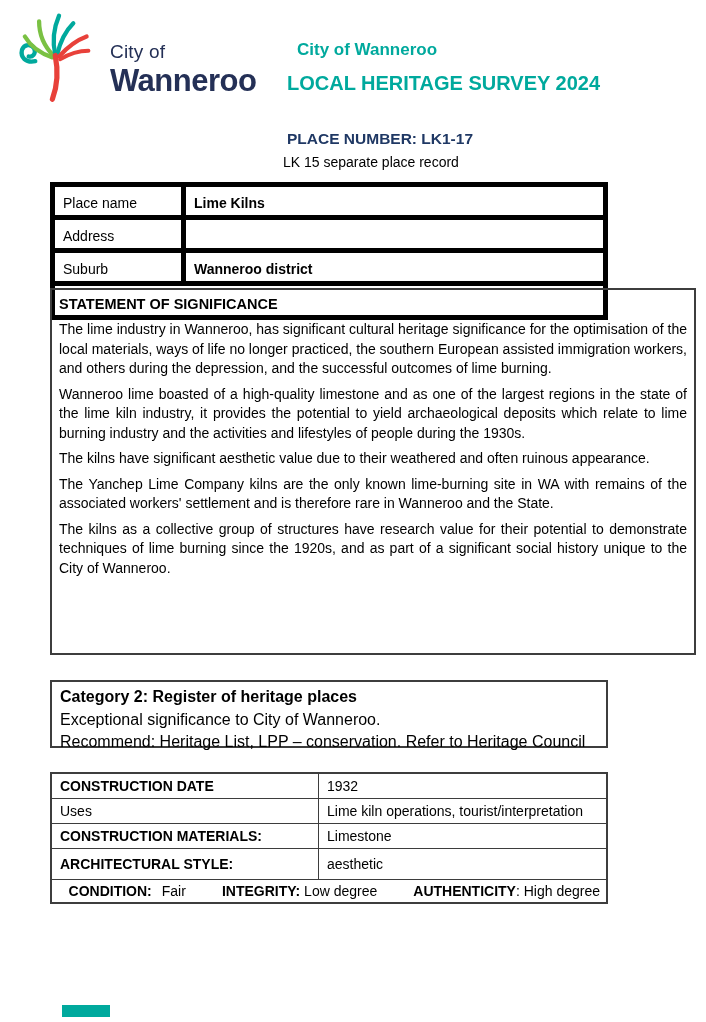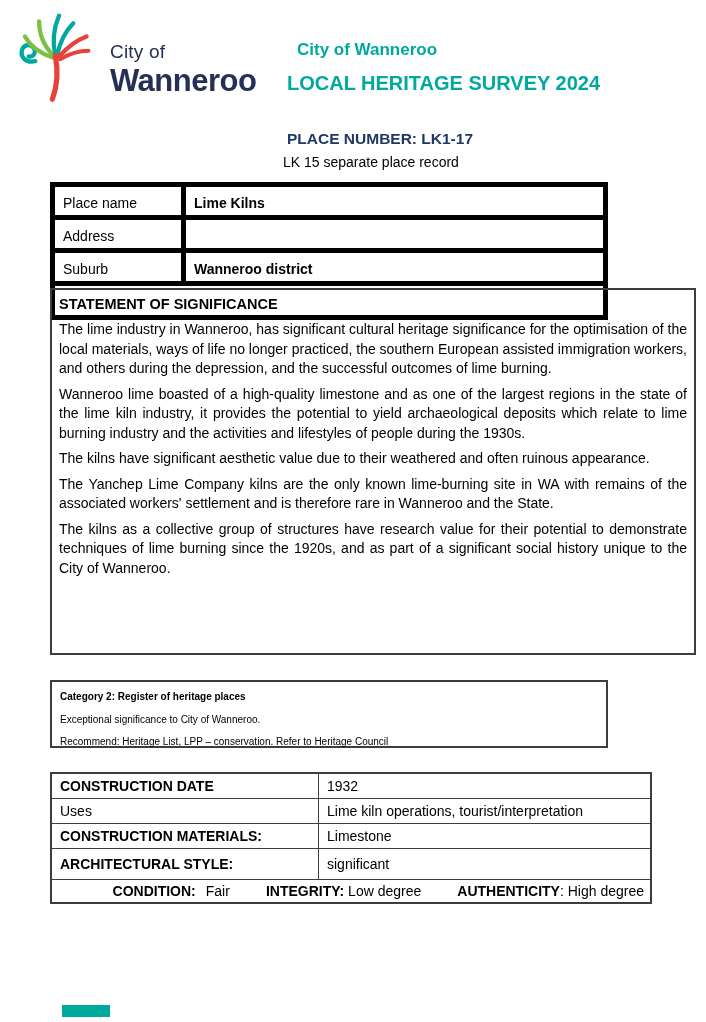--- a/index.html
+++ b/index.html
@@ -28,25 +28,25 @@
   .stmt-box {
     position:absolute; left:50px; top:288px; width:646px; height:367px;
     border:2px solid #3d3d3d; box-sizing:border-box; padding:4px 7px 0 7px;
   }
   .stmt-head { font-size:14.5px; font-weight:bold; margin:2px 0 8px 0; }
   .stmt-box p { margin:0 0 6px 0; font-size:14px; line-height:19.5px; text-align:justify; }
   
   .cat-box {
     position:absolute; left:50px; top:680px; width:558px; height:68px;
     border:2px solid #3d3d3d; box-sizing:border-box; padding:4px 8px 0 8px;
-    font-size:10px; line-height:22.5px;
+    font-size:16px; line-height:22.5px;
   }
   .cat-title { font-weight:bold; }
   
-  .det-table { position:absolute; left:50px; top:772px; width:602px; border:2px solid #3d3d3d; }
+  .det-table { position:absolute; left:50px; top:772px; width:558px; border:2px solid #3d3d3d; }
   .det-table td { border:1px solid #3d3d3d; font-size:14px; padding:0 6px 0 8px; vertical-align:middle; }
   .det-table td.lbl { width:252px; }
   .det-table tr.r1 td, .det-table tr.r2 td, .det-table tr.r3 td { height:24px; }
   .det-table tr.r4 td { height:30px; }
   .det-table tr.r5 td { height:22px;text-align:right; }
   .b { font-weight:bold; }
   .cond-gap { display:inline-block; width:36px; }
   .cond-sp  { display:inline-block; width:10px; }
   
   .footer-bar { position:absolute; left:62px; top:1005px; width:48px; height:12px; }
@@ -129,21 +129,21 @@
     <tr class="r2">
       <td class="lbl">Uses</td>
       <td>Lime kiln operations, tourist/interpretation</td>
     </tr>
     <tr class="r3">
       <td class="lbl b">CONSTRUCTION MATERIALS:</td>
       <td>Limestone</td>
     </tr>
     <tr class="r4">
       <td class="lbl b">ARCHITECTURAL STYLE:</td>
-      <td>significant</td>
+      <td>aesthetic</td>
     </tr>
     <tr class="r5">
       <td colspan="2">
         <span class="b">CONDITION:</span><span class="cond-sp"></span><span>Fair</span><span class="cond-gap"></span><span class="b">INTEGRITY:</span> <span>Low degree</span><span class="cond-gap"></span><span class="b">AUTHENTICITY</span><span>: High degree</span>
       </td>
     </tr>
   </tbody>
     </table>
 
   <div class="footer-bar" style="background:#00A99D"></div>

